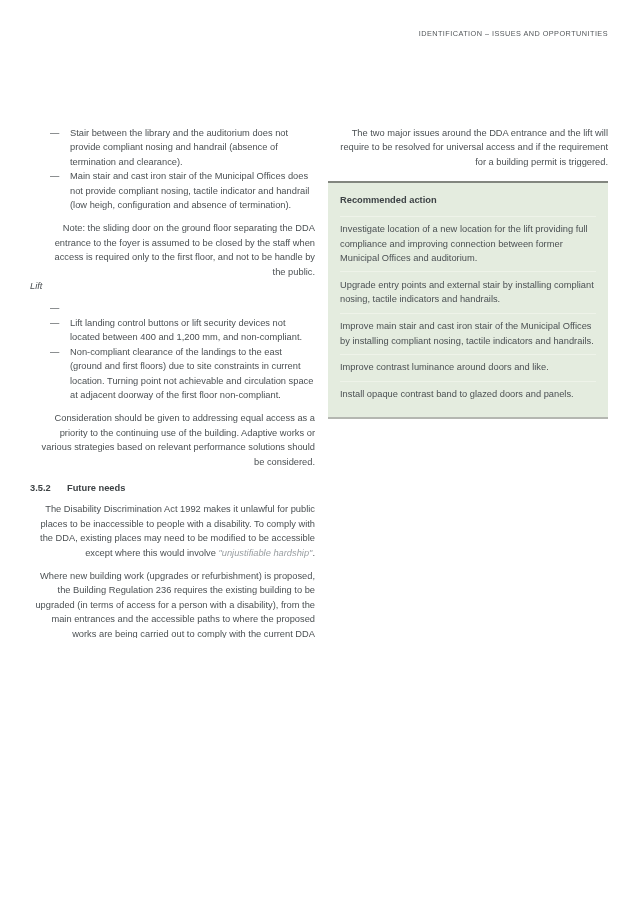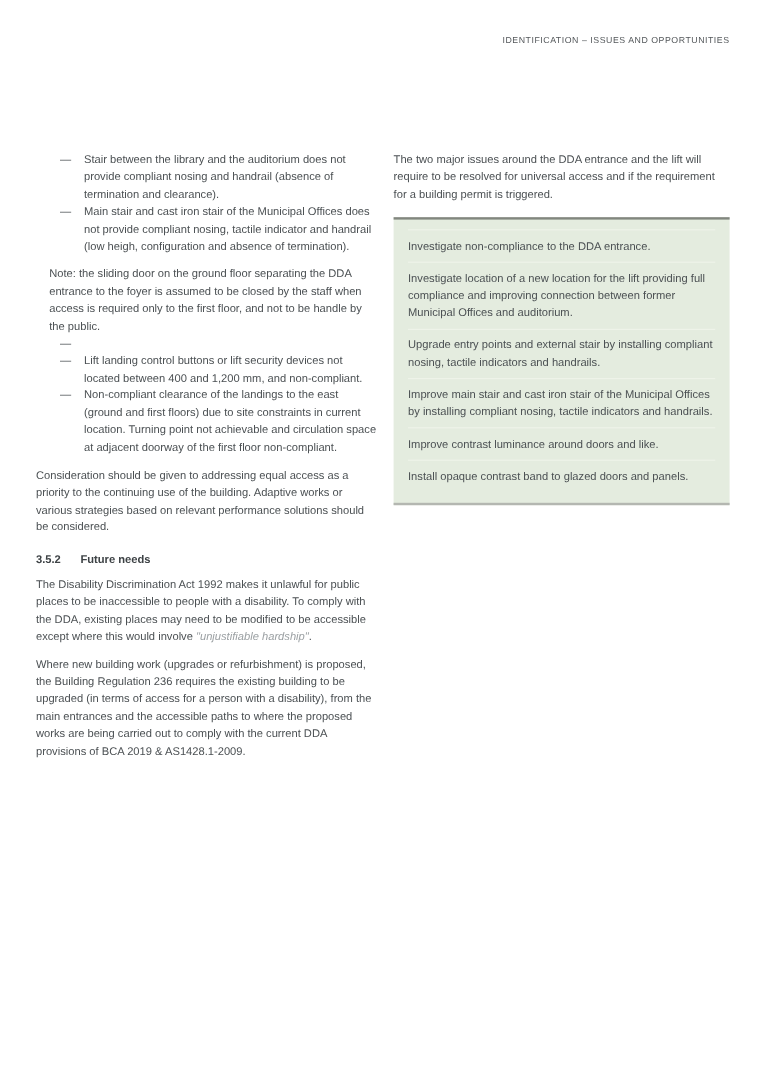--- a/index.html
+++ b/index.html
@@ -36,21 +36,21 @@
     top: 126px;
     left: 30px;
     width: 578px;
     display: flex;
     gap: 13px;
   }
   .col { font-size: 9.3px; line-height: 14.4px; }
   .col-left  { width: 285px; }
   .col-right { width: 280px; }
 
-  p { margin: 0 0 9px 0; }
+  p { margin: 0 0 9px 0; text-align: right; }
 
   .bullet-list { margin: 0 0 9px 0; }
   .bullet { display: flex; padding-left: 20px; }
   .bullet .dash { width: 20px; flex: none; }
   .bullet .btext { flex: 1; }
 
   .note { padding-left: 11px; margin-bottom: 0; }
 
   .lift-heading {
     font-style: italic;
@@ -112,20 +112,21 @@
           <span class="btext">Stair between the library and the auditorium does not provide compliant nosing and handrail (absence of termination and clearance).</span>
         </div>
         <div class="bullet">
           <span class="dash">—</span>
           <span class="btext">Main stair and cast iron stair of the Municipal Offices does not provide compliant nosing, tactile indicator and handrail (low heigh, configuration and absence of termination).</span>
         </div>
       </div>
 
       <p class="note">Note: the sliding door on the ground floor separating the DDA entrance to the foyer is assumed to be closed by the staff when access is required only to the first floor, and not to be handle by the public.</p>
 
+      <div class="lift-heading">Lift</div>
 
       <div class="bullet-list">
         <div class="bullet">
           <span class="dash">—</span>
         </div>
         <div class="bullet">
           <span class="dash">—</span>
           <span class="btext">Lift landing control buttons or lift security devices not located between 400 and 1,200 mm, and non-compliant.</span>
         </div>
         <div class="bullet">
@@ -144,21 +145,21 @@
 
       <p>Where new building work (upgrades or refurbishment) is proposed, the Building Regulation 236 requires the existing building to be upgraded (in terms of access for a person with a disability), from the main entrances and the accessible paths to where the proposed works are being carried out to comply with the current DDA provisions of BCA 2019 &amp; AS1428.1-2009.</p>
 
     </div>
 
     <div class="col col-right">
 
       <p class="intro-para">The two major issues around the DDA entrance and the lift will require to be resolved for universal access and if the requirement for a building permit is triggered.</p>
 
       <div class="rec-box">
-        <div class="rec-item">Investigate non-compliance to the DDA entrance.</div>
+        <div class="rec-title">Recommended action</div>
         <div class="rec-item">Investigate location of a new location for the lift providing full compliance and improving connection between former Municipal Offices and auditorium.</div>
         <div class="rec-item">Upgrade entry points and external stair by installing compliant nosing, tactile indicators and handrails.</div>
         <div class="rec-item">Improve main stair and cast iron stair of the Municipal Offices by installing compliant nosing, tactile indicators and handrails.</div>
         <div class="rec-item">Improve contrast luminance around doors and like.</div>
         <div class="rec-item">Install opaque contrast band to glazed doors and panels.</div>
       </div>
 
     </div>
 
   </div>

